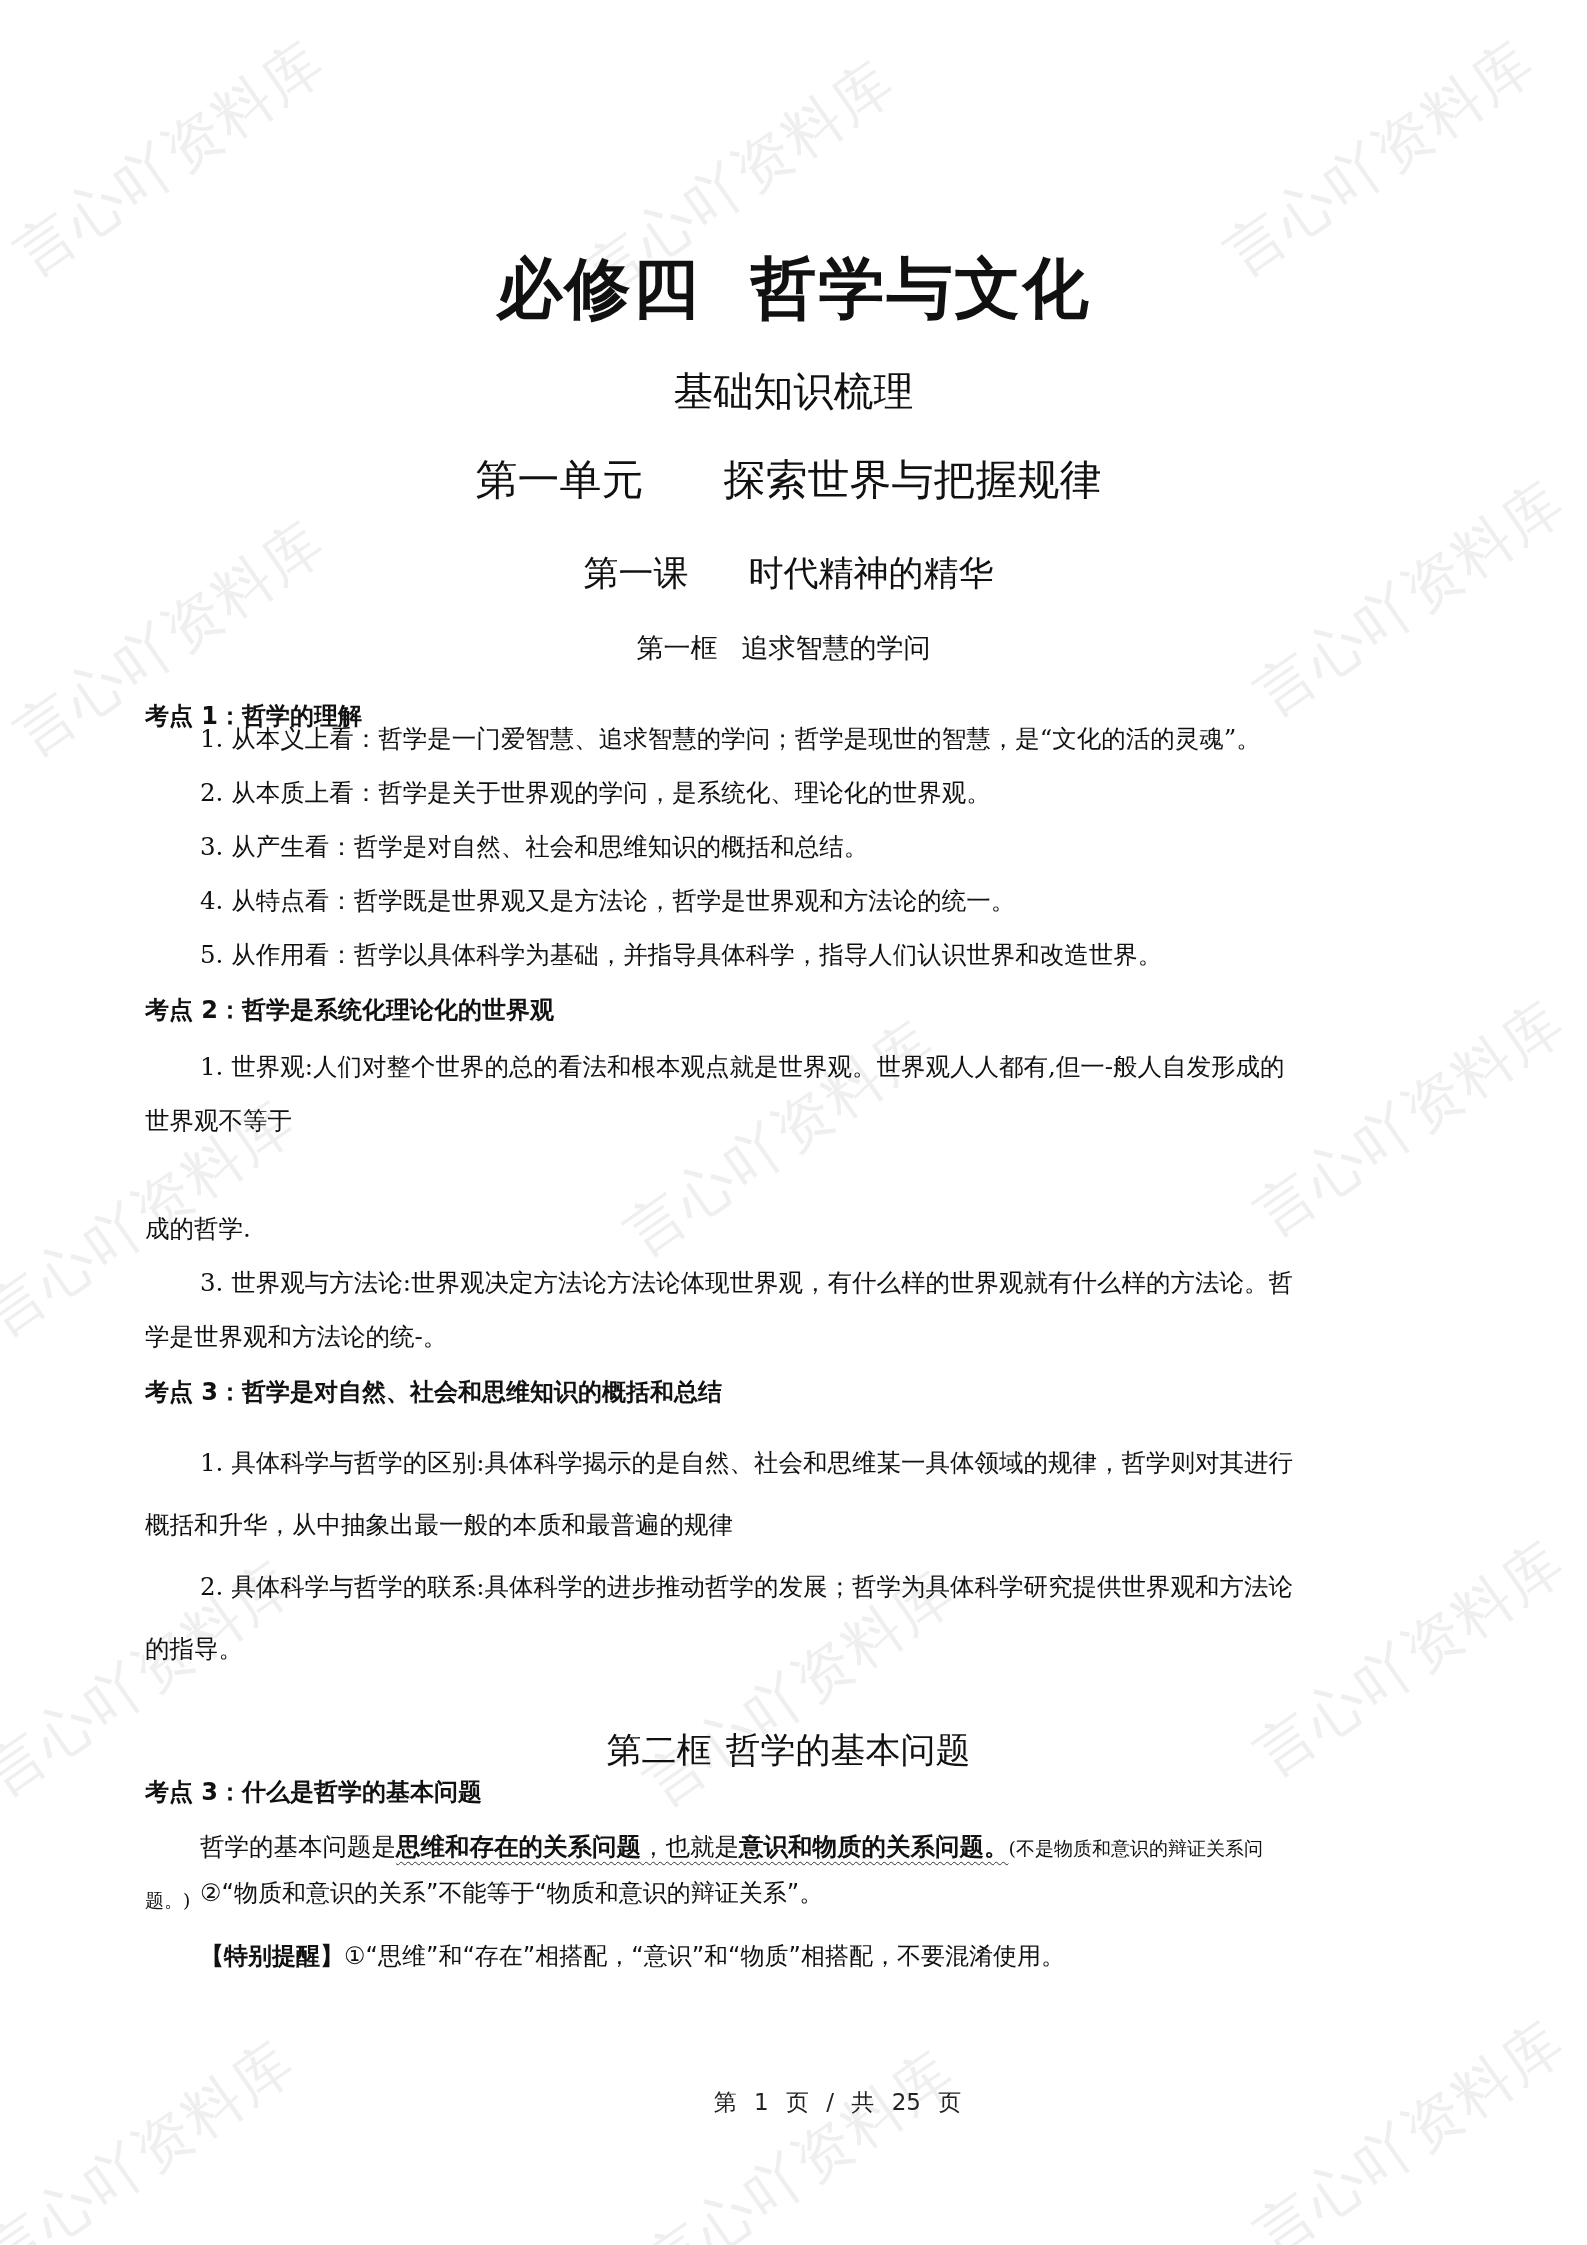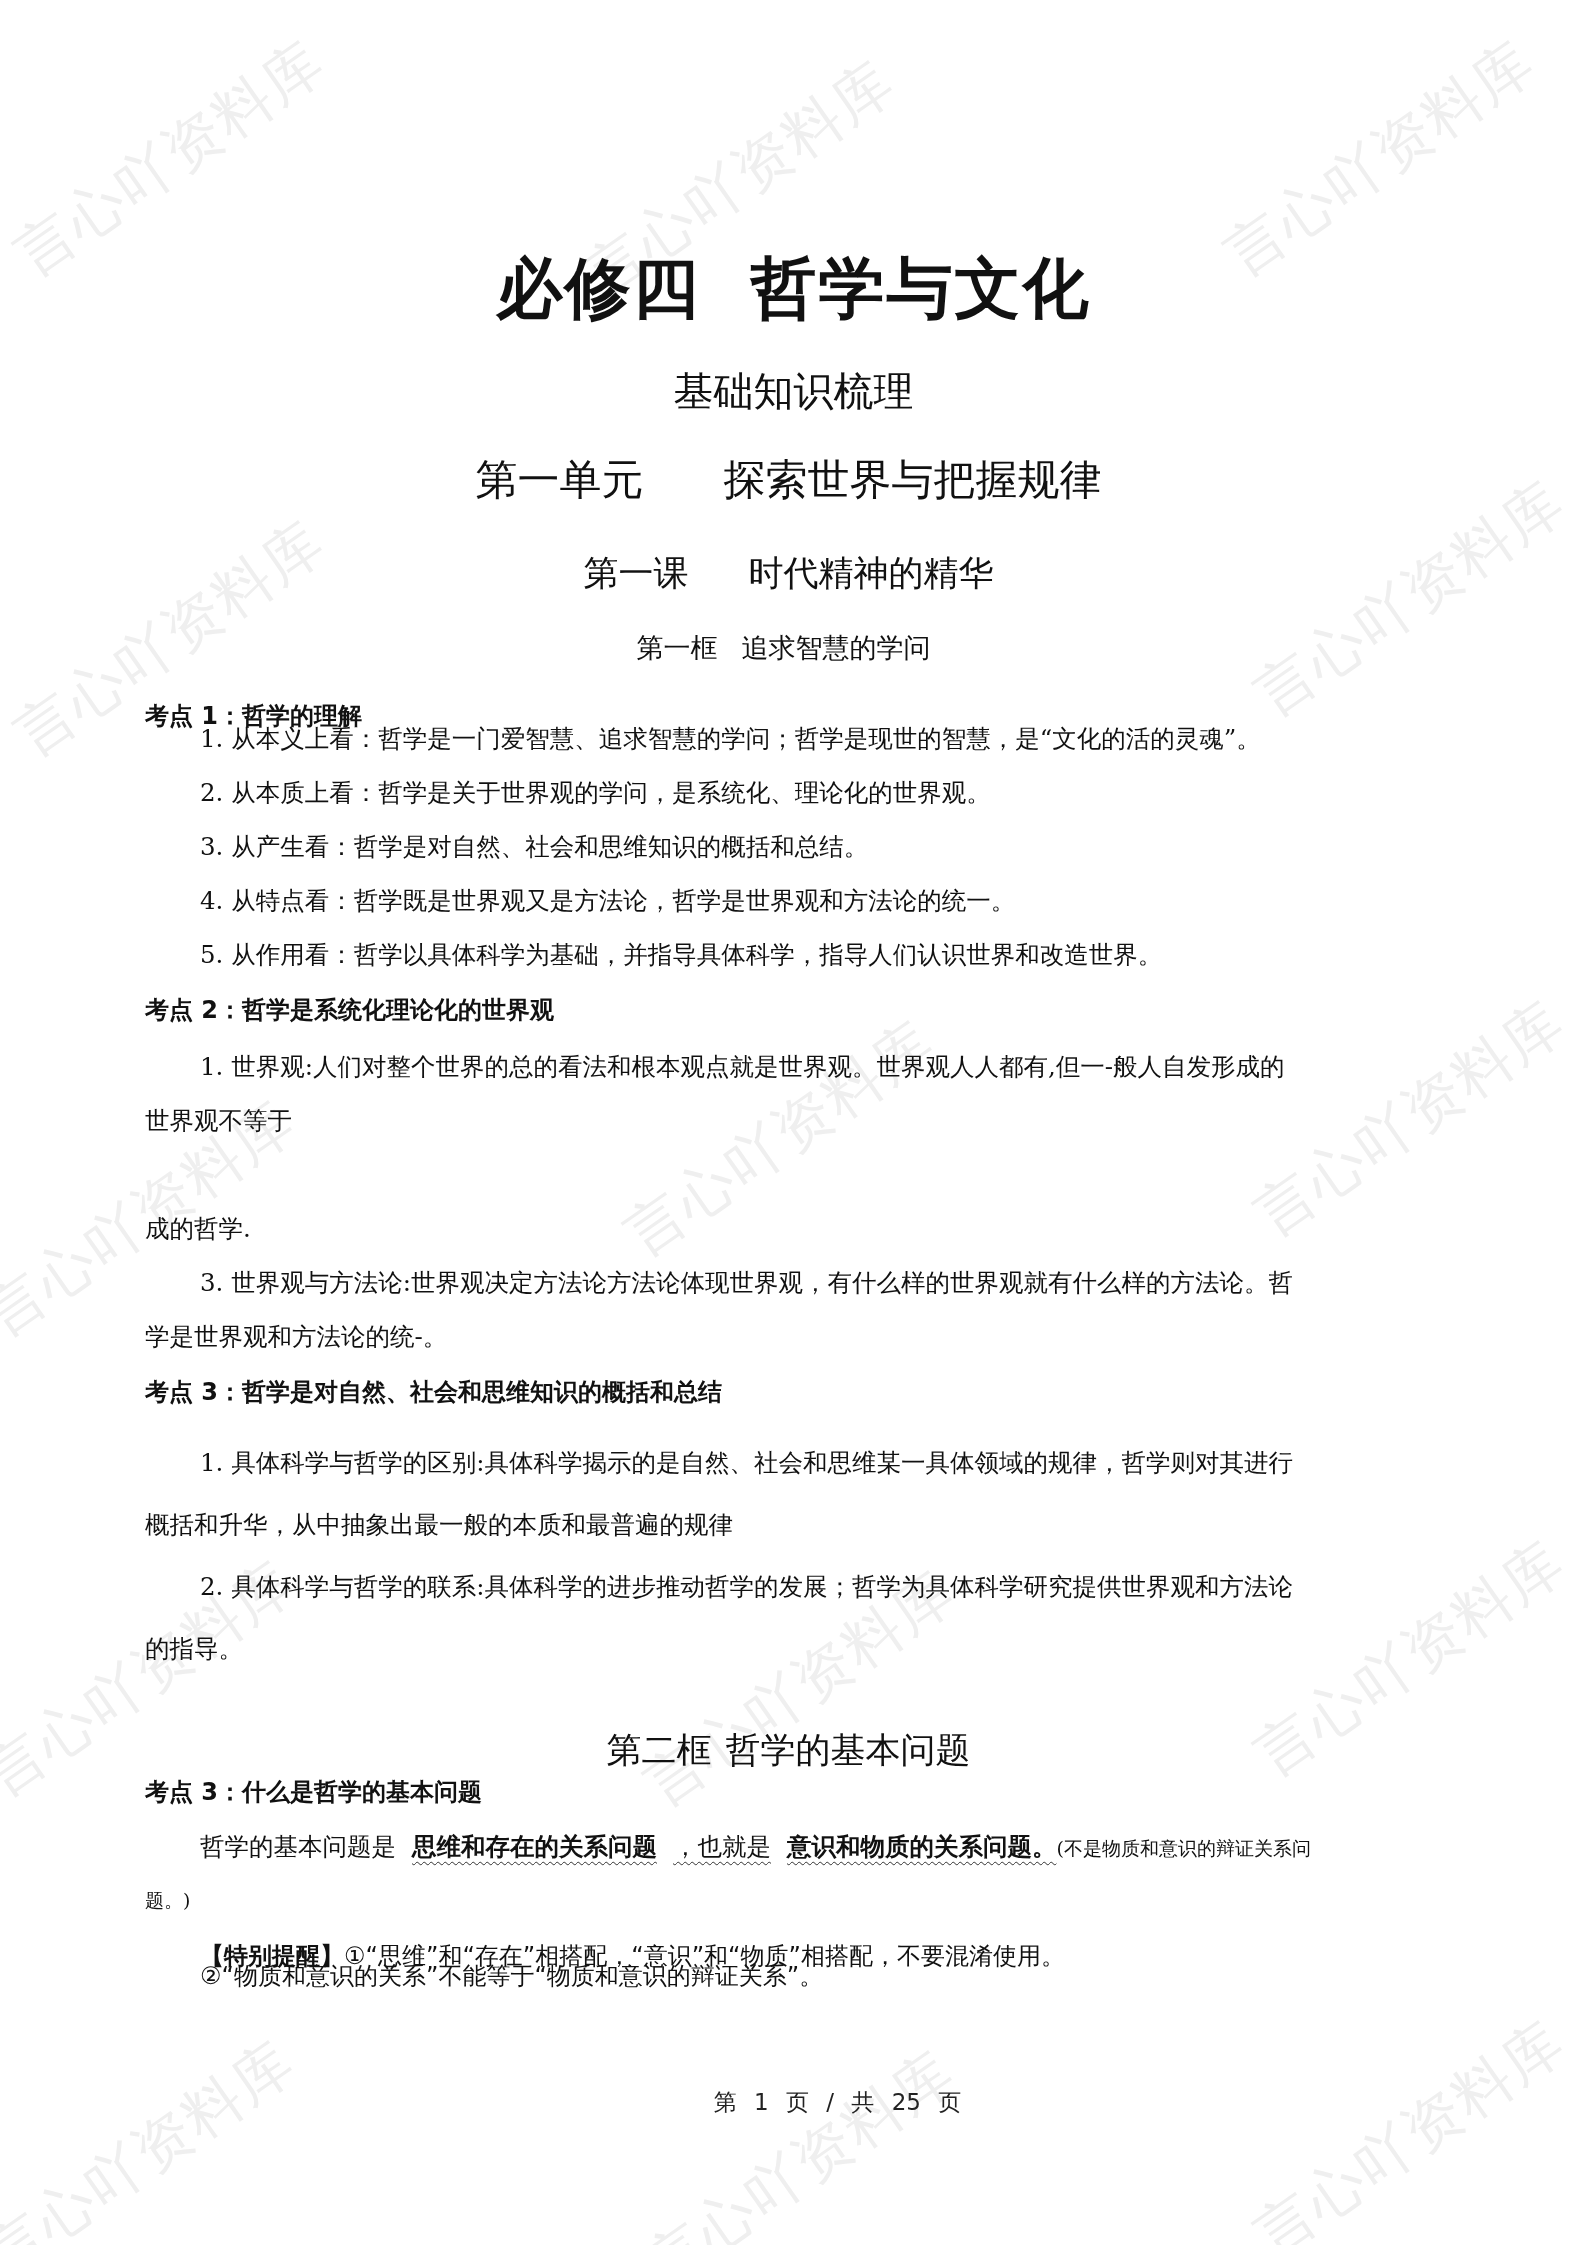--- a/index.html
+++ b/index.html
@@ -24,21 +24,21 @@
     .gap { display: inline-block; }
     .gap-lg { width: 80px; }
     .gap-md { width: 60px; }
     .gap-sm { width: 24px; }
     .gap-xs { width: 14px; }
     .heading {
       position: absolute; left: 145px; font-size: 24px; font-weight: bold;
       font-family: "DejaVu Sans", "Liberation Sans", sans-serif;
     }
     .line { position: absolute; white-space: nowrap; font-size: 24.5px; }
-    .hl { font-weight: bold; text-decoration: underline wavy #333333; text-underline-offset: 6px; text-decoration-thickness: 1px; margin-left: 16px; }
+    .hl { font-weight: bold; text-decoration: underline wavy #333333; text-underline-offset: 6px; text-decoration-thickness: 1px; }
     .small { font-size: 19px; }
     .remind { font-family: "DejaVu Sans", "Liberation Sans", sans-serif; font-size: 24px; }
     .remind b { font-weight: bold; }
     .footer {
       position: absolute; top: 2087px; left: 0; width: 100%; text-align: center;
       font-family: "DejaVu Sans", "Liberation Sans", sans-serif; font-size: 23px; color: #222;
       word-spacing: 10px;
       padding-left: 44px;
     }
   </style>
@@ -105,16 +105,16 @@
 
   <div class="heading" style="top:1776px;">考点 3：什么是哲学的基本问题</div>
   <div class="line" style="left:200px; top:1830px;">
     <span>哲学的基本问题是</span><span class="hl">思维和存在的关系问题</span><span class="hl" style="font-weight:normal;">，也就是</span><span class="hl">意识和物质的关系问题。</span><span class="small">(不是物质和意识的辩证关系问</span>
   </div>
   <div class="line small" style="left:145px; top:1888px;">题。)</div>
 
   <div class="line remind" style="left:200px; top:1940px;">
     <b>【特别提醒】</b><span>①“思维”和“存在”相搭配，“意识”和“物质”相搭配，不要混淆使用。</span>
   </div>
-  <div class="line remind" style="left:200px; top:1960px;">②“物质和意识的关系”不能等于“物质和意识的辩证关系”。</div>
+  <div class="line remind" style="left:200px; top:1877px;">②“物质和意识的关系”不能等于“物质和意识的辩证关系”。</div>
 
   <div class="footer">第 1 页 / 共 25 页</div>
 </div>
 
 </body></html>

